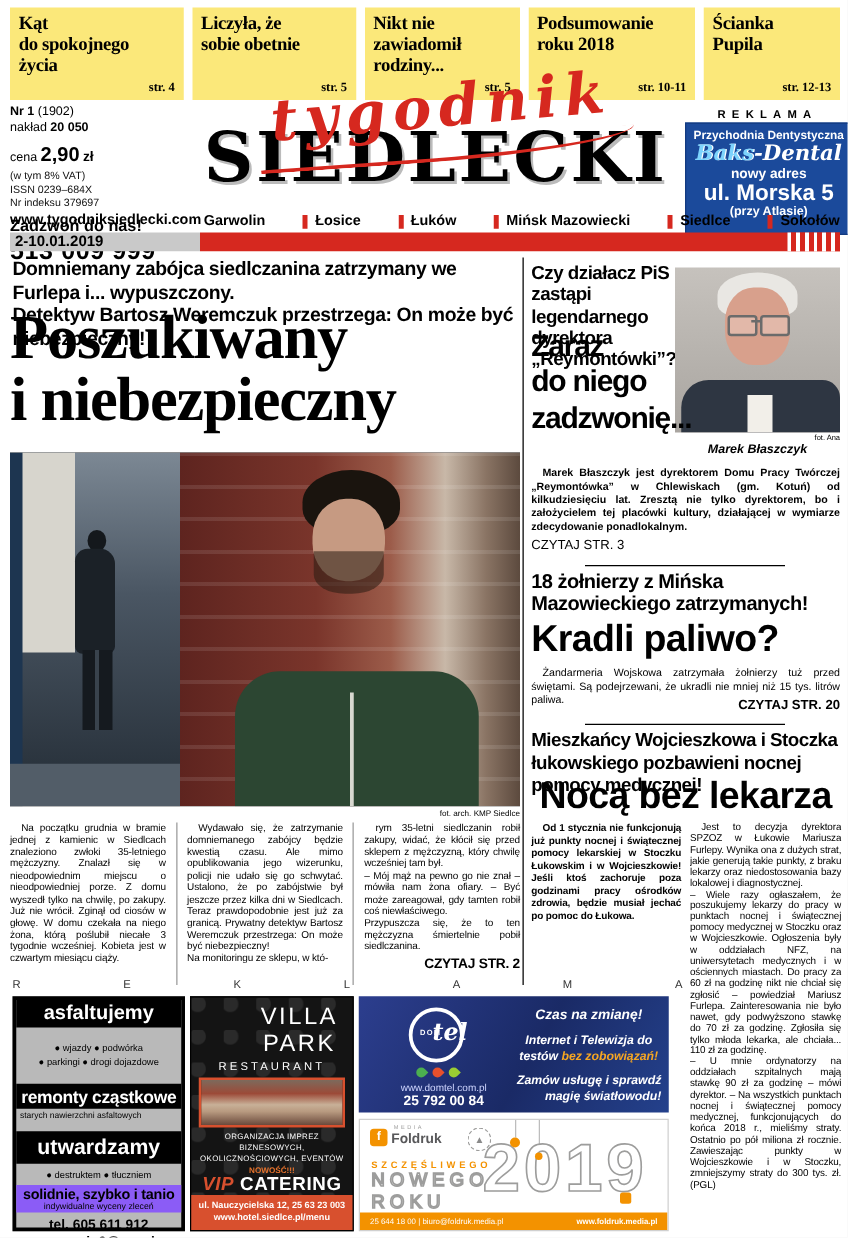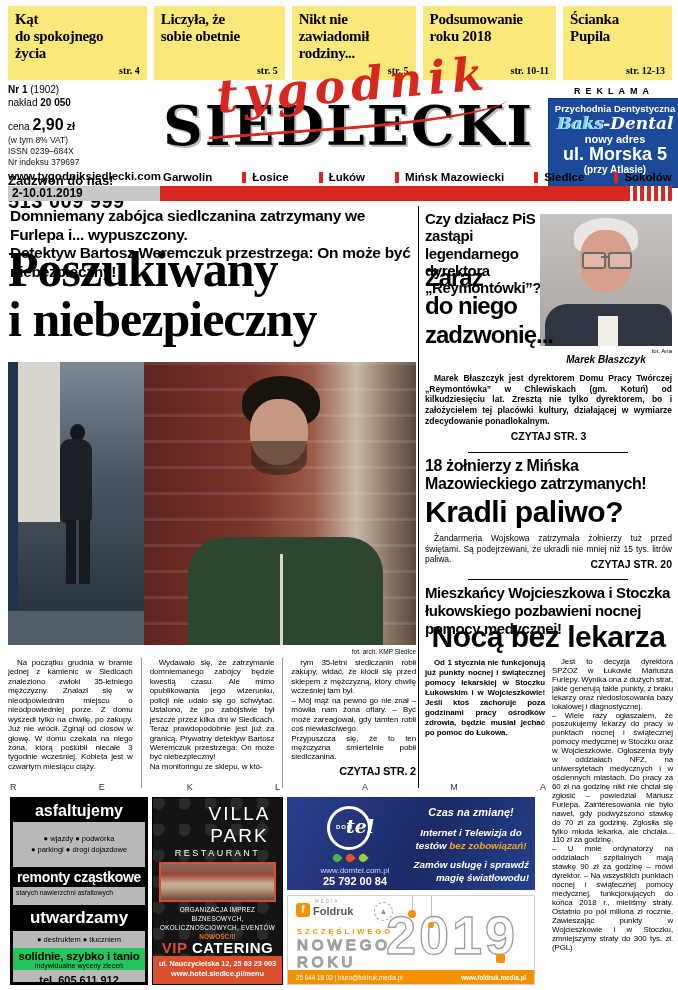--- a/index.html
+++ b/index.html
@@ -117,21 +117,21 @@
   .mk-bridge{position:absolute;left:61px;top:42px;width:8px;height:2px;background:#6b6b6b;}
   .mk-body{position:absolute;left:4%;bottom:0;width:96%;height:32%;background:#2e3642;border-radius:22px 14px 0 0;}
   .mk-shirt{position:absolute;left:44%;bottom:0;width:20px;height:30px;background:#f2efe9;}
   .s2-credit{position:absolute;left:540px;top:348px;width:132px;text-align:right;font-size:6px;}
   .s2-caption{position:absolute;left:540px;top:354px;width:132px;text-align:center;
               font-weight:700;font-style:italic;font-size:10px;}
   .s2-headline{position:absolute;left:425px;top:264px;width:150px;font-size:24px;font-weight:700;
                line-height:1.18;letter-spacing:-1px;white-space:pre-line;}
   .s2-body{position:absolute;left:425px;top:373px;width:247px;font-size:8.5px;font-weight:700;
            line-height:1.25;text-align:justify;text-indent:9px;}
-  .s2-read{position:absolute;left:425px;top:430px;width:247px;text-align:center;font-weight:700;font-size:10.5px;}
+  .s2-read{position:absolute;left:425px;top:430px;width:247px;text-align:left;font-weight:400;font-size:10.5px;}
   .hr1{position:absolute;left:468px;top:452px;width:160px;height:1px;background:#000;}
   .s3-kicker{position:absolute;left:425px;top:457px;width:247px;font-size:16px;font-weight:700;
              line-height:1.15;letter-spacing:-0.4px;}
   .s3-headline{position:absolute;left:425px;top:495px;width:247px;font-size:30px;font-weight:700;letter-spacing:-0.5px;}
   .s3-body{position:absolute;left:425px;top:533px;width:247px;font-size:8.5px;line-height:1.25;
            text-align:justify;text-indent:9px;}
   .s3-read{position:absolute;left:425px;top:558px;width:247px;text-align:right;font-weight:700;font-size:10.5px;}
   .hr2{position:absolute;left:468px;top:579px;width:160px;height:1px;background:#000;}
   .s4-kicker{position:absolute;left:425px;top:584px;width:250px;font-size:15px;font-weight:700;
              line-height:1.2;letter-spacing:-0.4px;}
@@ -146,35 +146,35 @@
   .reklama-row{position:absolute;left:10px;top:782px;width:536px;display:flex;
                justify-content:space-between;font-size:9px;color:#333;}
   .ad-asphalt{position:absolute;left:10px;top:797px;width:138px;height:188px;border:3px solid #000;
               background:#b9b9b9;display:flex;flex-direction:column;text-align:center;box-sizing:border-box;}
   .aa-t1{background:#000;color:#fff;font-weight:700;font-size:16px;padding:2px 0;}
   .aa-b{font-size:7.5px;line-height:1.5;padding:11px 2px;}
   .aa-t2{background:#000;color:#fff;font-weight:700;font-size:14px;padding:2px 0;letter-spacing:-0.3px;}
   .aa-sub{font-size:6.8px;text-align:left;padding:2px 3px 9px;}
   .aa-t3{background:#000;color:#fff;font-weight:700;font-size:17px;padding:3px 0;}
   .aa-b2{font-size:7.5px;padding:4px 2px;}
-  .aa-white{background:#22c55e;padding:2px 0 1px;}
+  .aa-white{background:#8b5cf6;padding:2px 0 1px;}
   .aa-tag{font-weight:700;font-size:11.5px;letter-spacing:-0.2px;}
   .aa-tag2{font-size:7px;}
   .aa-contact{padding:3px 0 4px;font-weight:700;font-size:11px;line-height:1.3;}
   .ad-villa{position:absolute;left:152px;top:797px;width:131px;height:188px;color:#fff;text-align:center;
      background:#141414 radial-gradient(circle at 20% 20%,#2a2a2a 0 6px,transparent 7px);
      background-size:26px 26px;display:flex;flex-direction:column;box-sizing:border-box;border:1px solid #000;}
   .av-name{font-size:19px;letter-spacing:2px;margin-top:5px;font-weight:400;padding-left:44px;}
   .av-rest{font-size:9px;letter-spacing:2.5px;margin-top:1px;}
   .av-photo{width:113px;height:74px;margin:4px auto 3px;border:2px solid #d8502e;
      background:linear-gradient(180deg,#7d6a5c 0%,#9c4a38 30%,#c8b098 55%,#b89a80 70%,#6b4a3c 100%);}
   .av-org{font-size:6.3px;line-height:1.45;letter-spacing:0.3px;}
   .av-new{color:#e8732c;font-size:6.5px;font-weight:700;margin-top:1px;}
   .av-vip{font-size:15px;font-weight:700;letter-spacing:0.5px;line-height:1.05;}
-  .av-vip .vip{color:#d8502e;}
+  .av-vip .vip{color:#d8502e;font-style:italic;}
   .av-footer{margin-top:auto;background:#d8502e;font-size:7.3px;font-weight:700;
              padding:3px 0 4px;line-height:1.45;}
   .ad-domtel{position:absolute;left:287px;top:797px;width:248px;height:93px;color:#fff;
      background:linear-gradient(120deg,#2c3e8e 0%,#1a2a66 55%,#24418c 100%);box-sizing:border-box;}
   .dt-circle{position:absolute;left:40px;top:9px;width:44px;height:44px;border:3px solid #fff;
      border-radius:50%;box-sizing:border-box;}
   .dt-dom{position:absolute;left:6px;top:15px;font-size:6px;letter-spacing:1px;font-weight:700;}
   .dt-tel{position:absolute;left:16px;top:6px;font-family:"DejaVu Serif",serif;font-style:italic;
      font-weight:700;font-size:19px;}
   .dt-drops{position:absolute;left:46px;top:57px;display:flex;gap:5px;}

